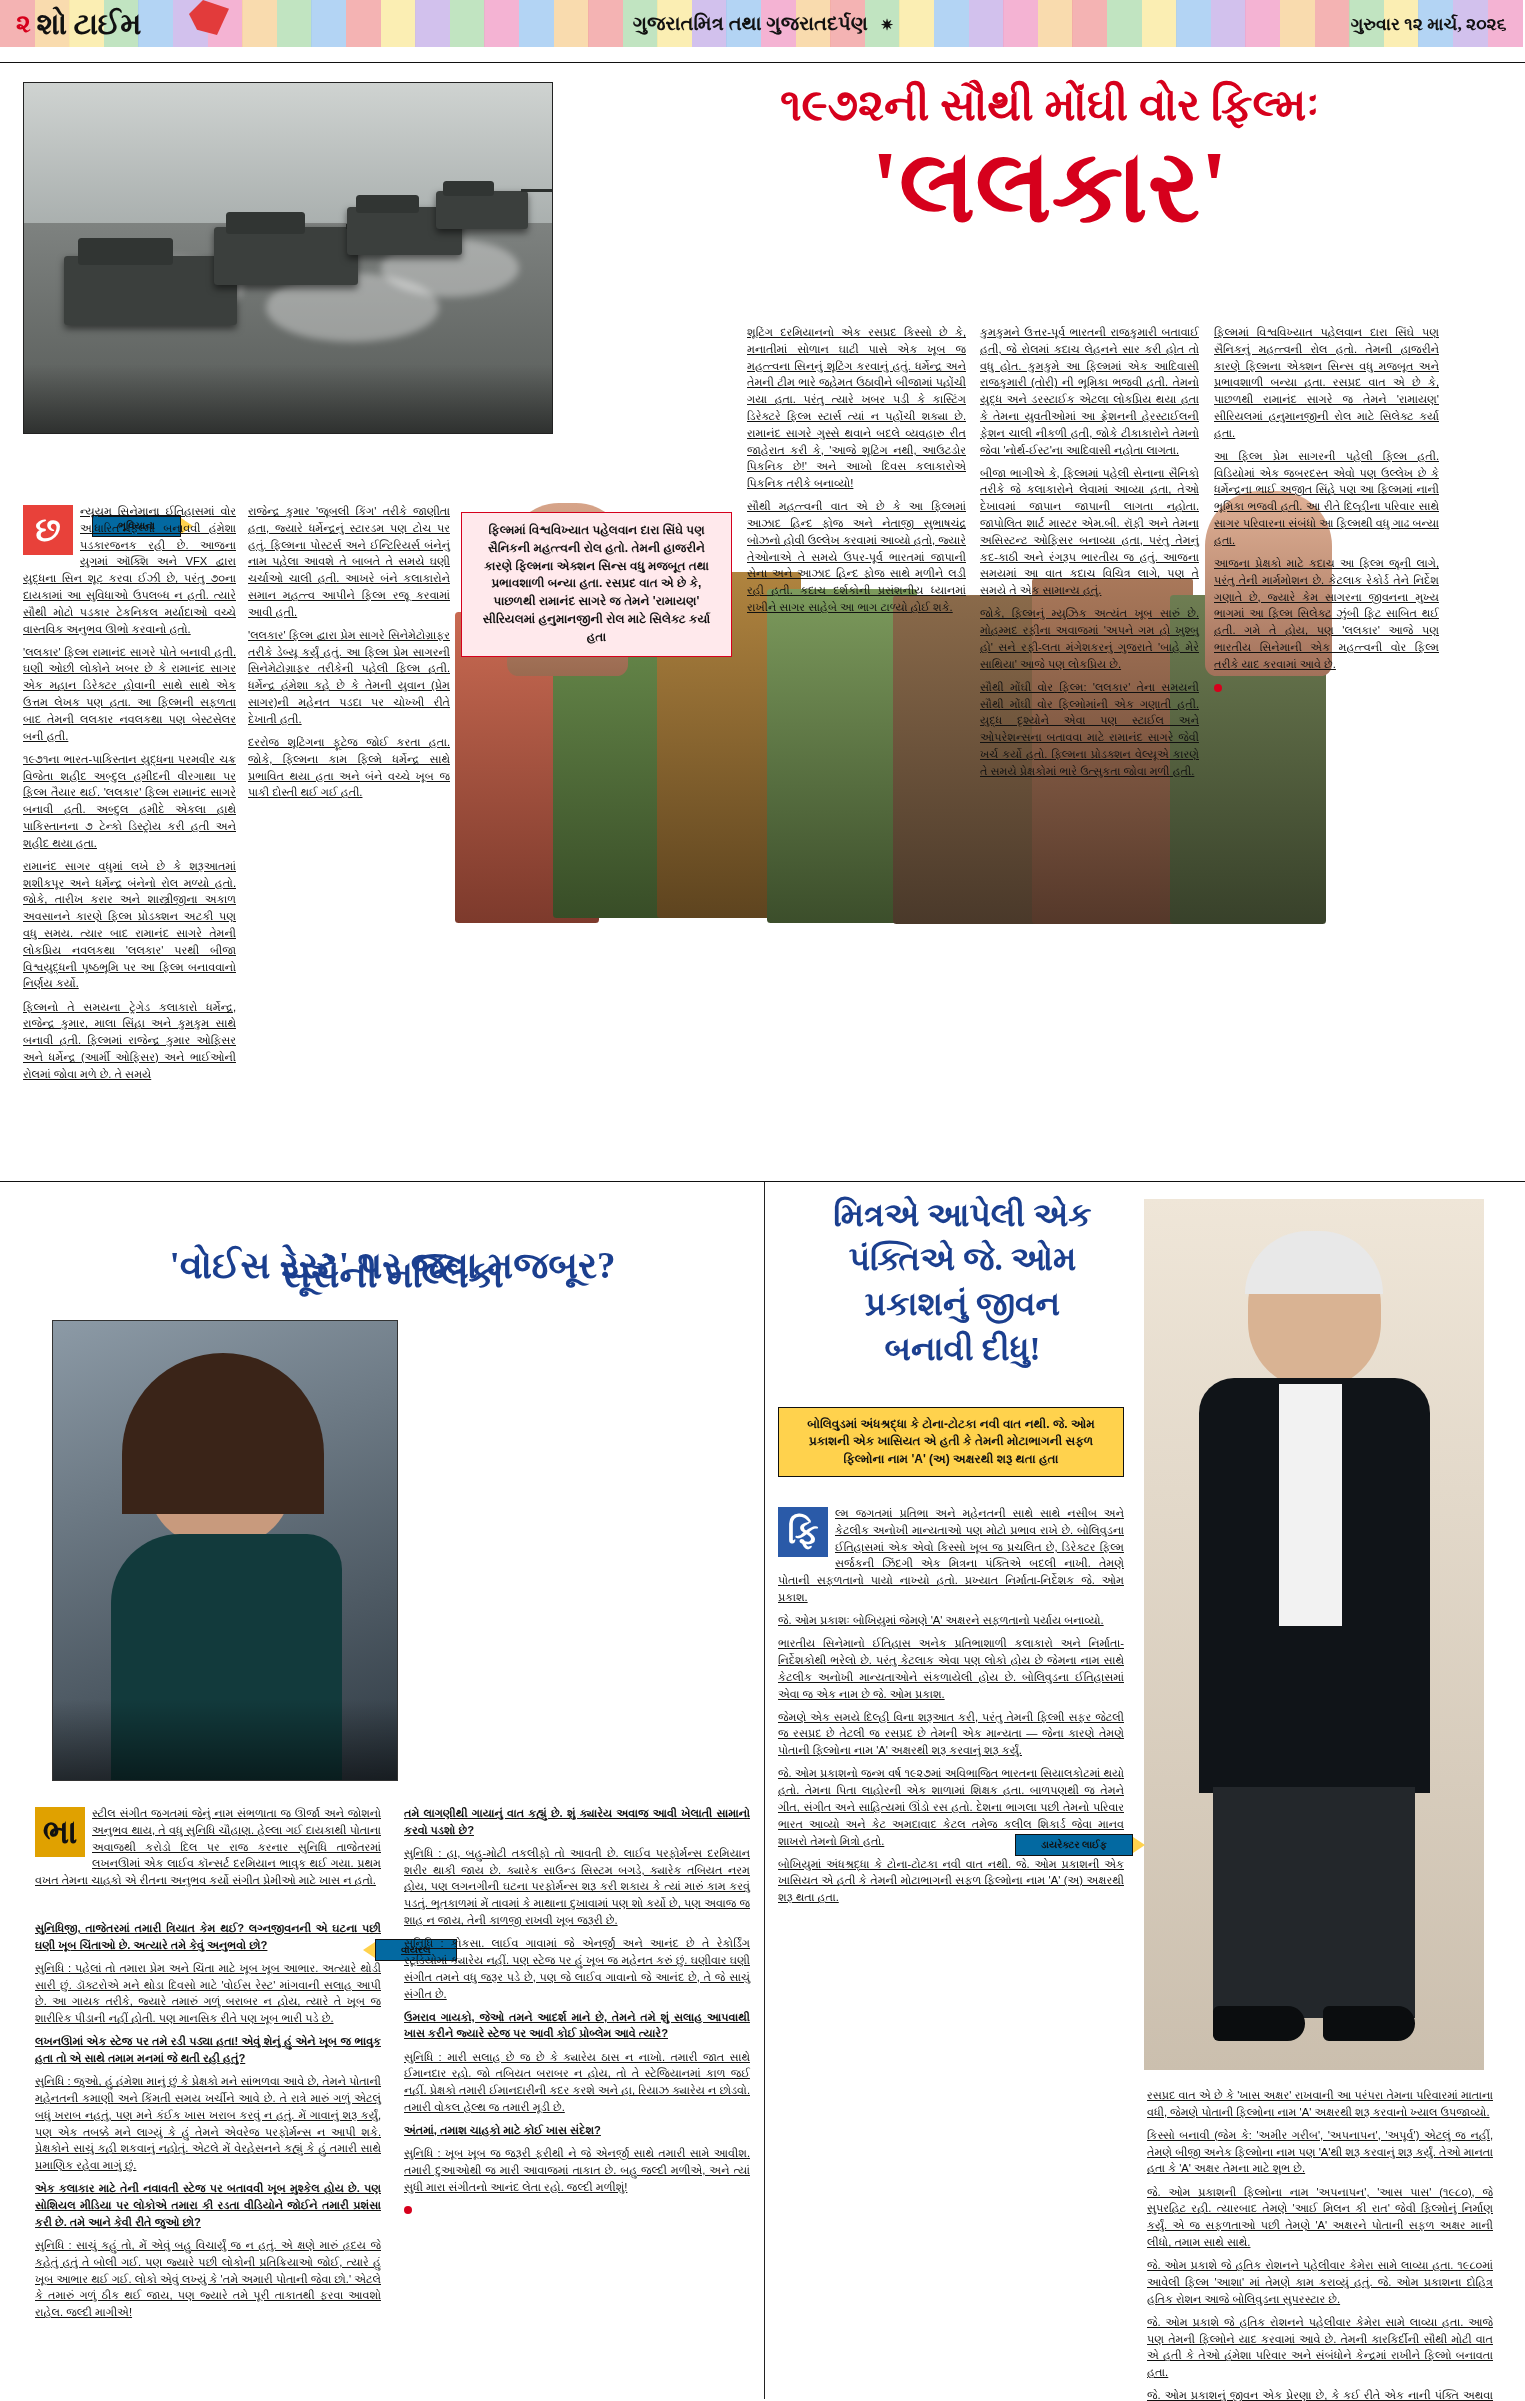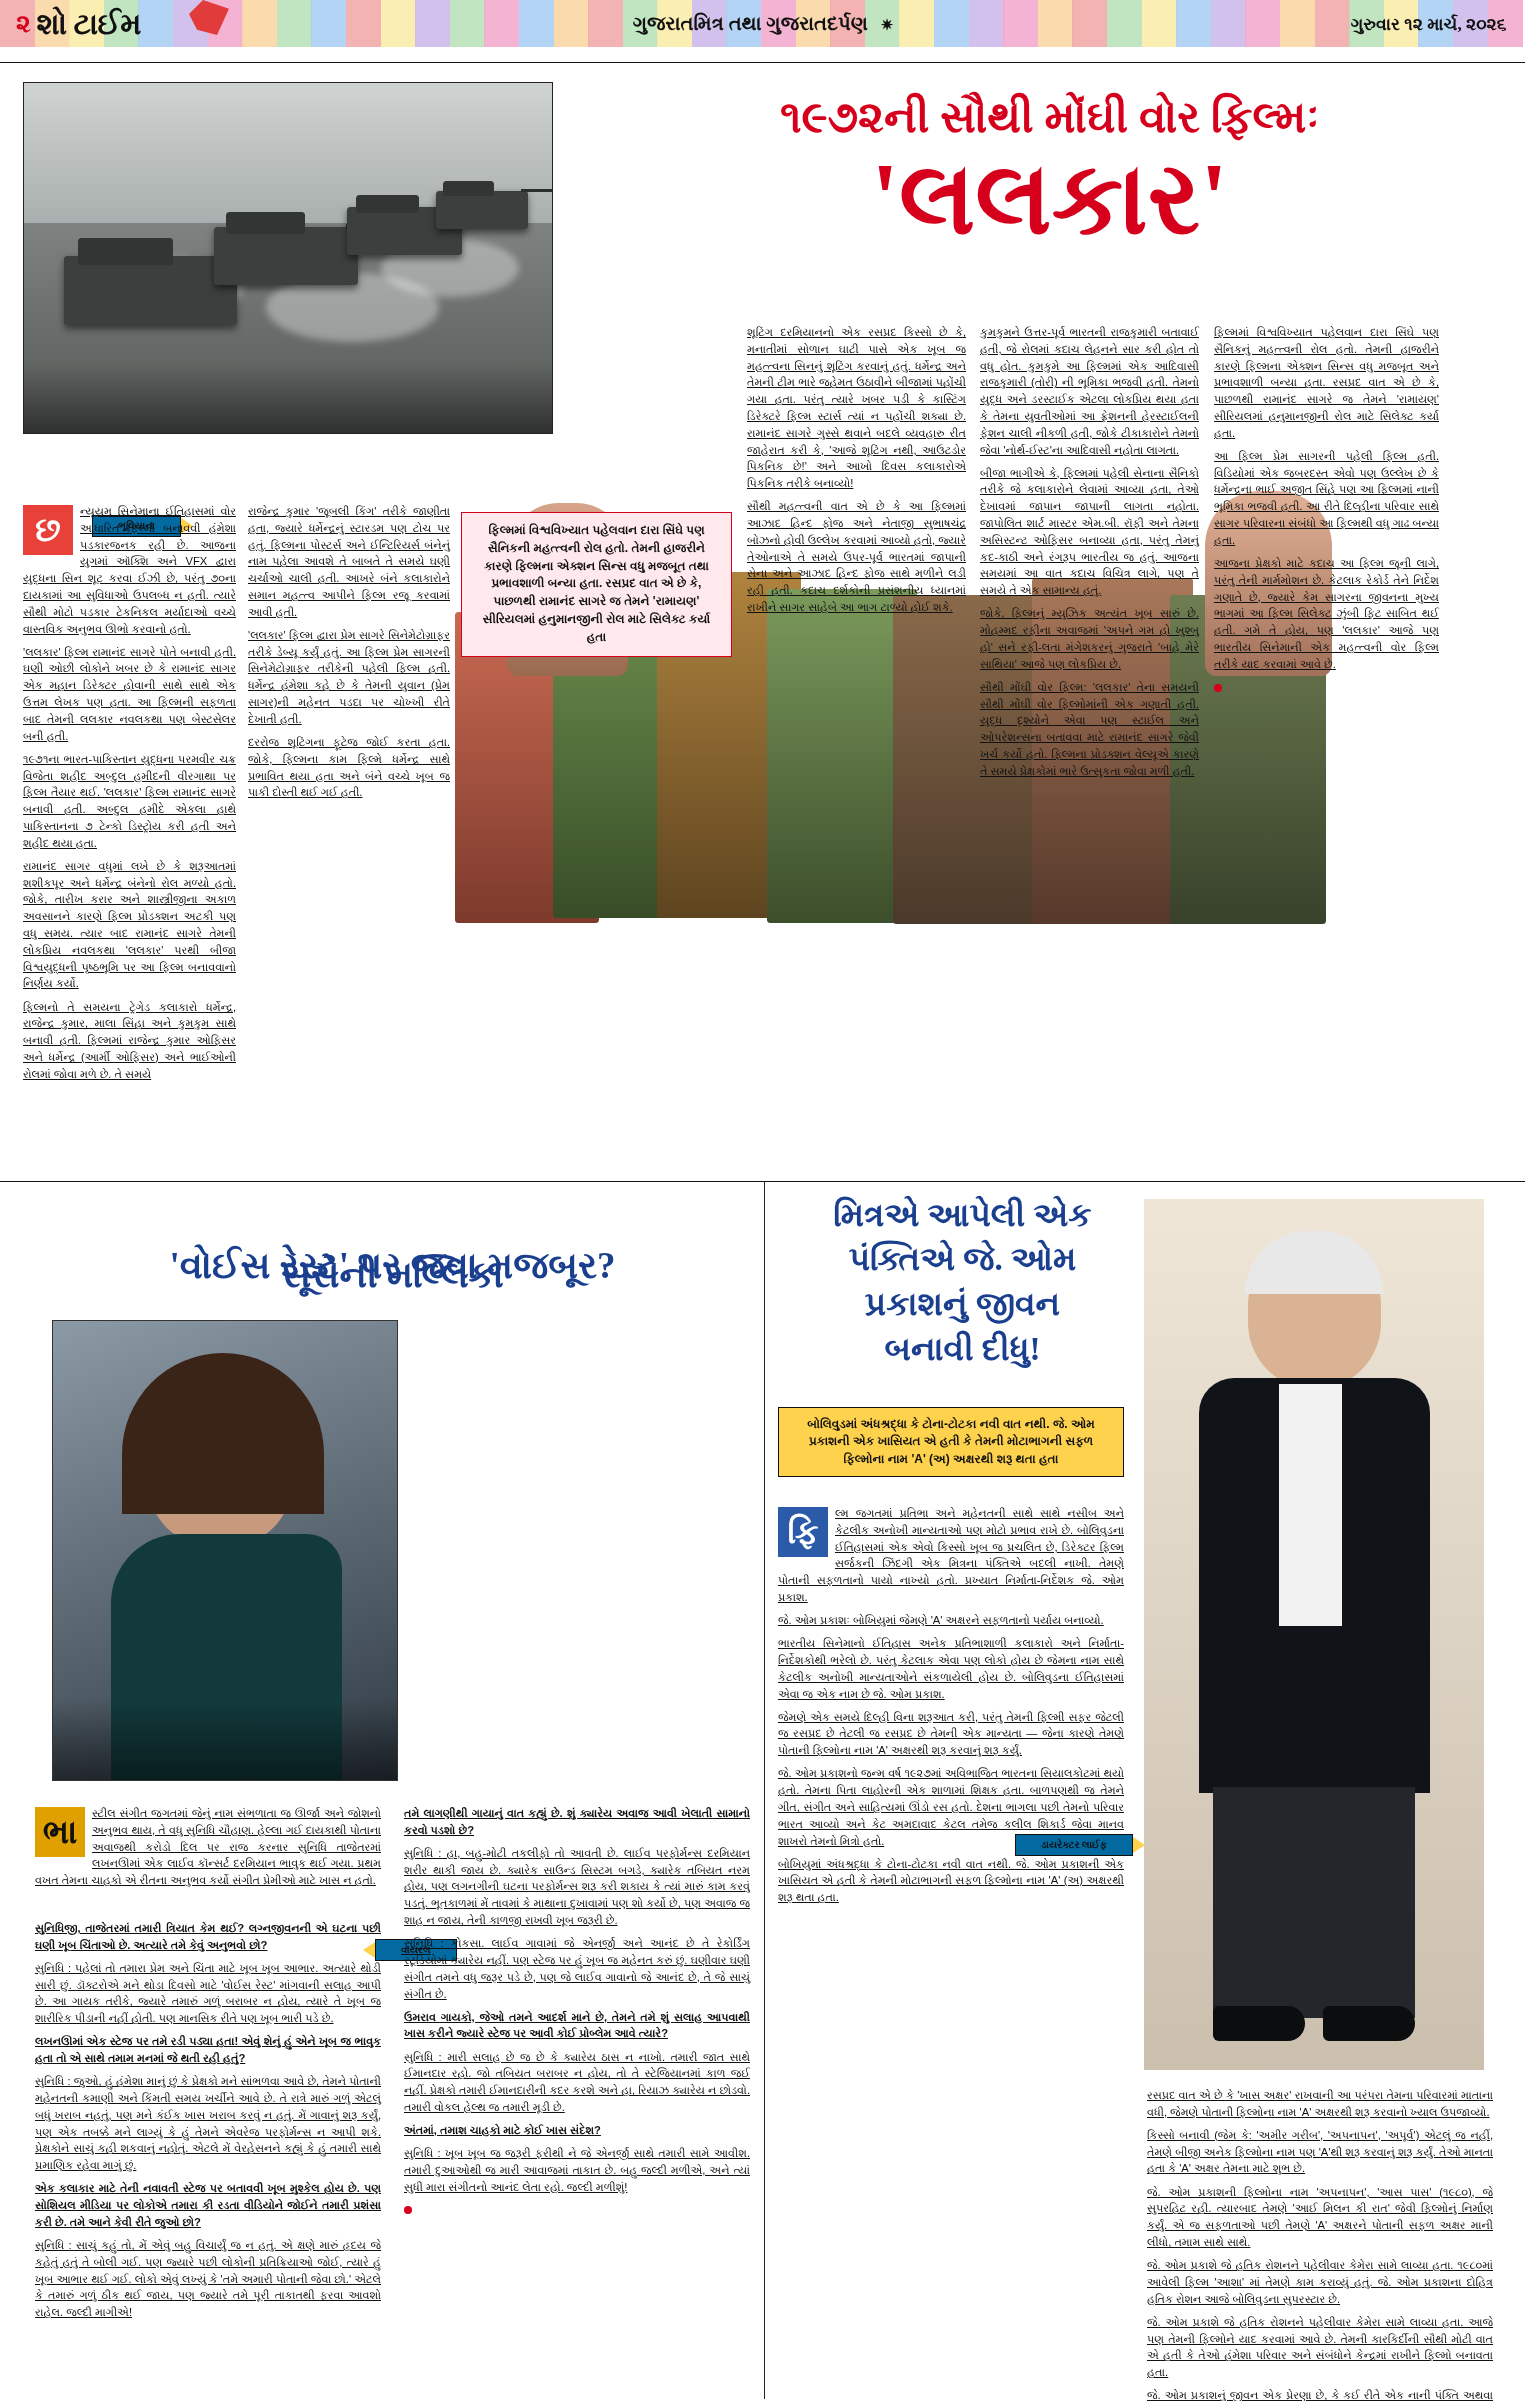--- a/index.html
+++ b/index.html
@@ -44,21 +44,21 @@
     position:absolute; right:19.6px; top:15px;
     font-size:17.3px; font-weight:bold; color:#111;
     font-family:"Liberation Serif", serif;
   }
 
   
   .top-story { position:absolute; left:0; top:65px; width:1526px; height:1119px; }
   .headline-wrap { position:absolute; left:588px; top:16px; width:923px; text-align:center; }
   .kicker {
     font-size:44px; font-weight:bold; color:#d6001c;
-    font-family:"Liberation Serif", serif; line-height:1.15;margin-top:12px;
+    font-family:"Liberation Serif", serif; line-height:1.15;
   }
   .bigtitle {
     font-size:101px; font-weight:bold; color:#d6001c;
     font-family:"Liberation Serif", serif; line-height:1.05; margin-top:2.3px;
   }
 
   .tank-photo {
     position:absolute; left:23px; top:17.3px; width:530px; height:352px;
     background:linear-gradient(#b9bdbb,#8d918f 45%,#6d716f);
     border:1.2px solid #222; overflow:hidden;

